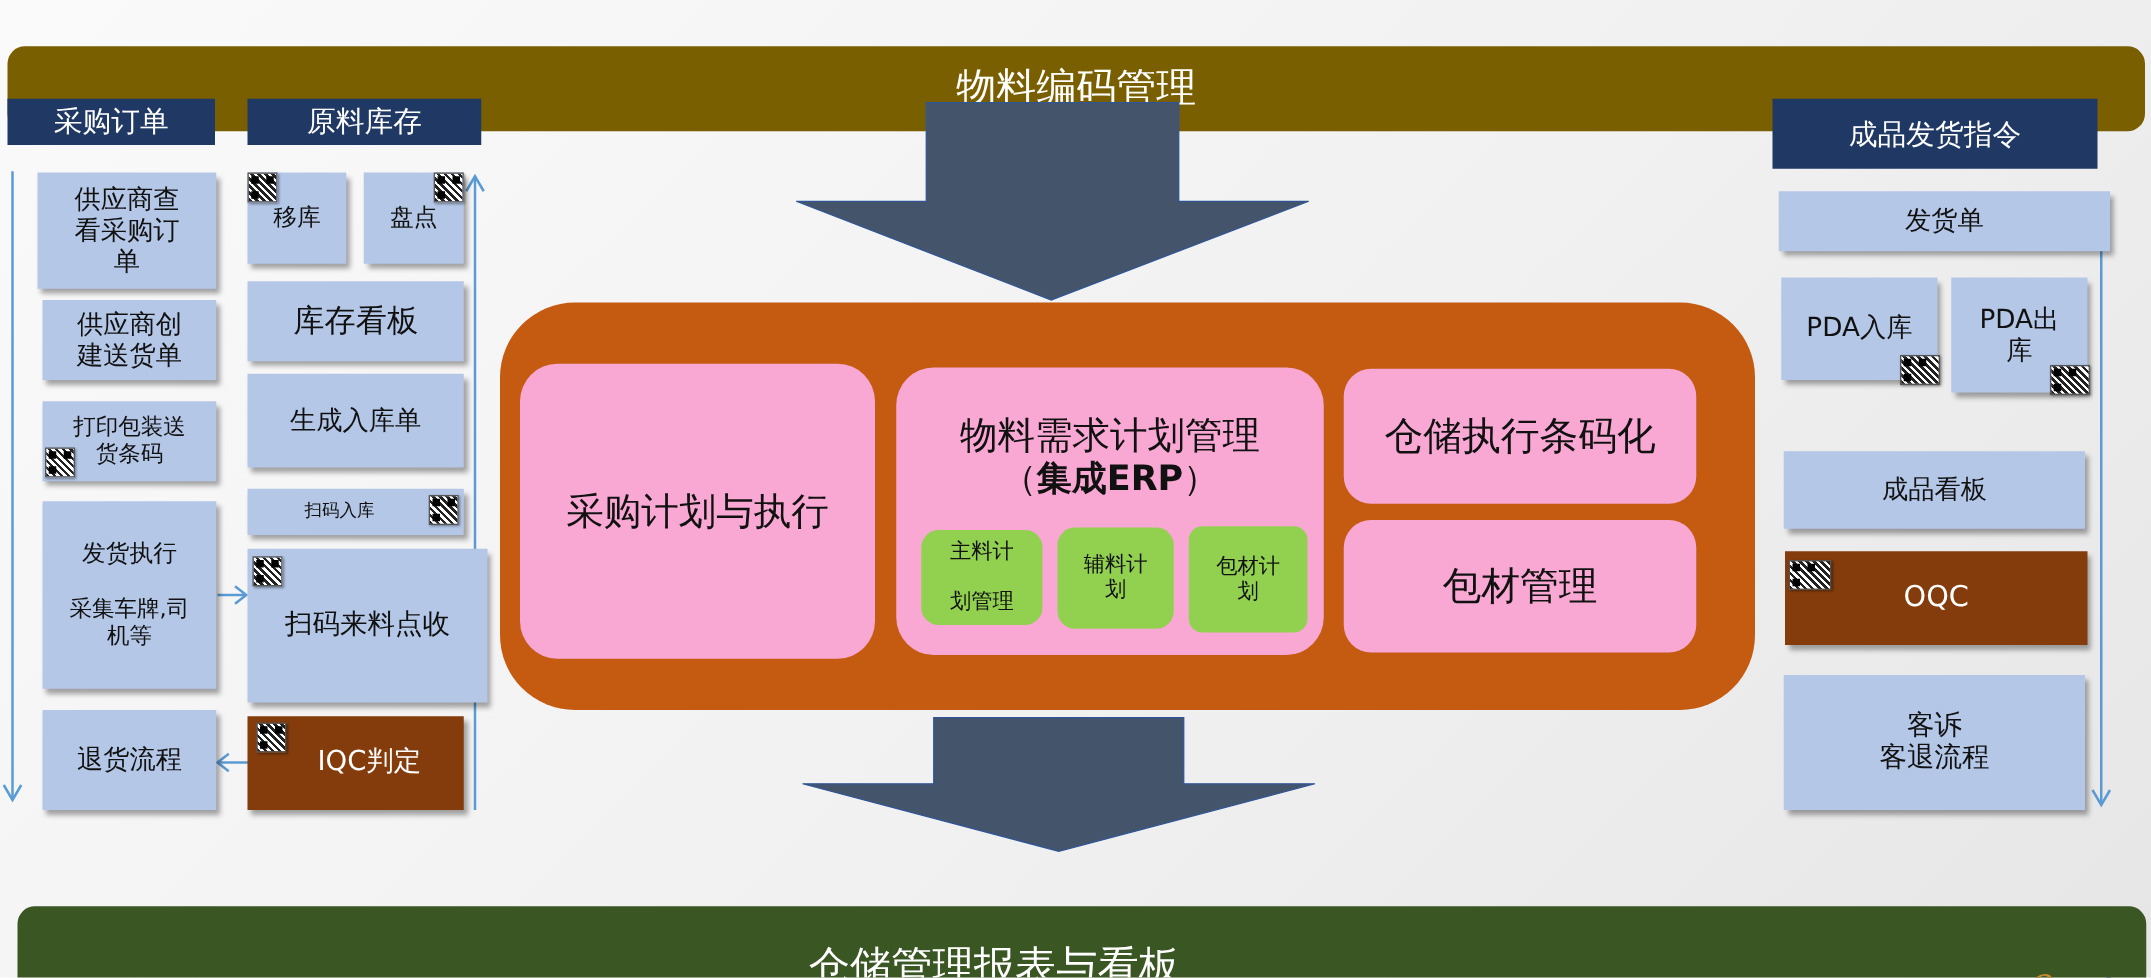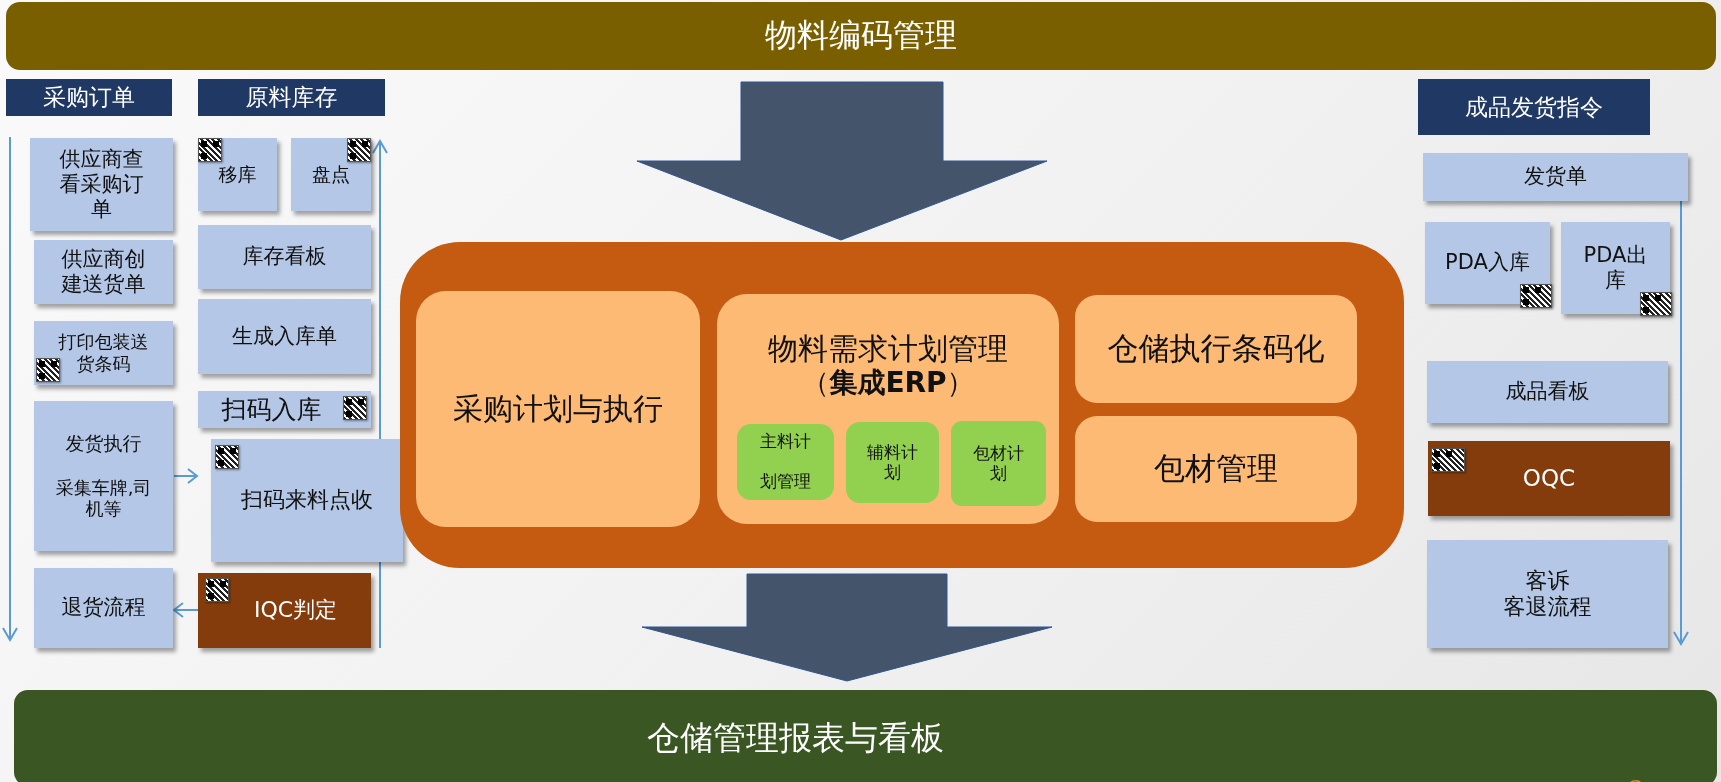--- a/index.html
+++ b/index.html
@@ -4,21 +4,21 @@
   <style>
     html, body { margin: 0; padding: 0; }
     body {
       width: 1721px; height: 782px; position: relative; overflow: hidden;
       background: linear-gradient(135deg, #fafafa 0%, #f1f1f1 55%, #e6e6e6 100%);
       font-family: "DejaVu Sans", "Liberation Sans", sans-serif;
     }
     .abs { position: absolute; box-sizing: border-box; }
     .banner {
       display: flex; align-items: center; justify-content: center;
-      color: #ffffff; font-size: 32px;
+      color: #ffffff; font-size: 32px; margin-top: 35px;
     }
     .top-banner { left: 6px; top: 2px; width: 1710px; height: 68px; background: #7a5f00; border-radius: 14px; }
     .bottom-banner { left: 14px; top: 690px; width: 1703px; height: 96px; background: #3a5623; border-radius: 14px; font-size: 33px; font-family: Liberation Serif, serif; }
     .col-head {
       background: #1f3864; color: #fff; font-size: 23px;
       display: flex; align-items: center; justify-content: center;
     }
     .box {
       background: #b4c7e7; color: #111; text-align: center;
       display: flex; align-items: center; justify-content: center; flex-direction: column;
@@ -31,21 +31,21 @@
       background:
         linear-gradient(#000,#000) 2px 2px/6px 6px no-repeat,
         linear-gradient(#000,#000) 14px 2px/6px 6px no-repeat,
         linear-gradient(#000,#000) 2px 14px/6px 6px no-repeat,
         repeating-linear-gradient(45deg, #222 0 2px, #fff 2px 4px);
       border: 1px solid #555;
       box-shadow: 1px 1px 2px rgba(0,0,0,0.4);
     }
     .orange-panel { left: 400px; top: 242px; width: 1004px; height: 326px; background: #c55a11; border-radius: 60px; }
     .white-card {
-      background: #fdba74; color: #111; border-radius: 30px;
+      background: #f9a8d4; color: #111; border-radius: 30px;
       display: flex; align-items: center; justify-content: center; flex-direction: column; text-align: center;
     }
     .green-card {
       background: #92d050; color: #111; border-radius: 14px;
       display: flex; align-items: center; justify-content: center; text-align: center;
       font-size: 17px; line-height: 1.15;
     }
     .bold { font-weight: bold; }
     .watermark {
       font-family: "DejaVu Serif", serif; font-style: italic; color: #c78a2c; font-size: 30px; margin-top: 32px;
@@ -58,21 +58,21 @@
 <div class="abs banner top-banner">
   <span>物料编码管理</span>
 </div>
 
 <div class="abs col-head" style="left:6px;top:79px;width:166px;height:37px;">
   <span>采购订单</span>
 </div>
 <div class="abs col-head" style="left:198px;top:79px;width:187px;height:37px;">
   <span>原料库存</span>
 </div>
-<div class="abs col-head" style="left:1418px;top:79px;width:232px;height:56px;">
+<div class="abs col-head" style="left:1418px;top:79px;width:260px;height:56px;">
   <span>成品发货指令</span>
 </div>
 
 <svg class="abs" style="left:0;top:0;" width="1721" height="782">
 
   <line x1="10" y1="137" x2="10" y2="638" stroke="#5b9bd5" stroke-width="2"></line>
   <polyline points="3,628 10,640 17,628" fill="none" stroke="#5b9bd5" stroke-width="2"></polyline>
 
   <line x1="380" y1="141" x2="380" y2="648" stroke="#5b9bd5" stroke-width="2"></line>
   <polyline points="373,153 380,141 387,153" fill="none" stroke="#5b9bd5" stroke-width="2"></polyline>
@@ -114,31 +114,31 @@
 </div>
 
 <div class="abs box" style="left:198px;top:138px;width:79px;height:73px;font-size:19px;">
   <span>移库</span>
   <div class="qr" style="left:0;top:0;"></div>
 </div>
 <div class="abs box" style="left:291px;top:138px;width:80px;height:73px;font-size:19px;">
   <span>盘点</span>
   <div class="qr" style="right:0;top:0;"></div>
 </div>
-<div class="abs box" style="left:198px;top:225px;width:173px;height:64px;font-size:21px;">
+<div class="abs box" style="left:198px;top:225px;width:173px;height:64px;font-size:25px;">
   <span>库存看板</span>
 </div>
 <div class="abs box" style="left:198px;top:299px;width:173px;height:75px;font-size:21px;">
   <span>生成入库单</span>
 </div>
-<div class="abs box" style="left:198px;top:391px;width:173px;height:37px;font-size:25px;">
+<div class="abs box" style="left:198px;top:391px;width:173px;height:37px;font-size:14px;">
   <span style="margin-right:26px;">扫码入库</span>
   <div class="qr" style="right:4px;top:5px;"></div>
 </div>
-<div class="abs box" style="left:198px;top:439px;width:192px;height:123px;font-size:22px;margin-left:13px;">
+<div class="abs box" style="left:198px;top:439px;width:192px;height:123px;font-size:22px;">
   <span>扫码来料点收</span>
   <div class="qr" style="left:4px;top:6px;"></div>
 </div>
 <div class="abs box brown" style="left:198px;top:573px;width:173px;height:75px;font-size:22px;">
   <span style="margin-left:22px;">IQC判定</span>
   <div class="qr" style="left:7px;top:5px;"></div>
 </div>
 
 <div class="abs orange-panel"></div>
 

